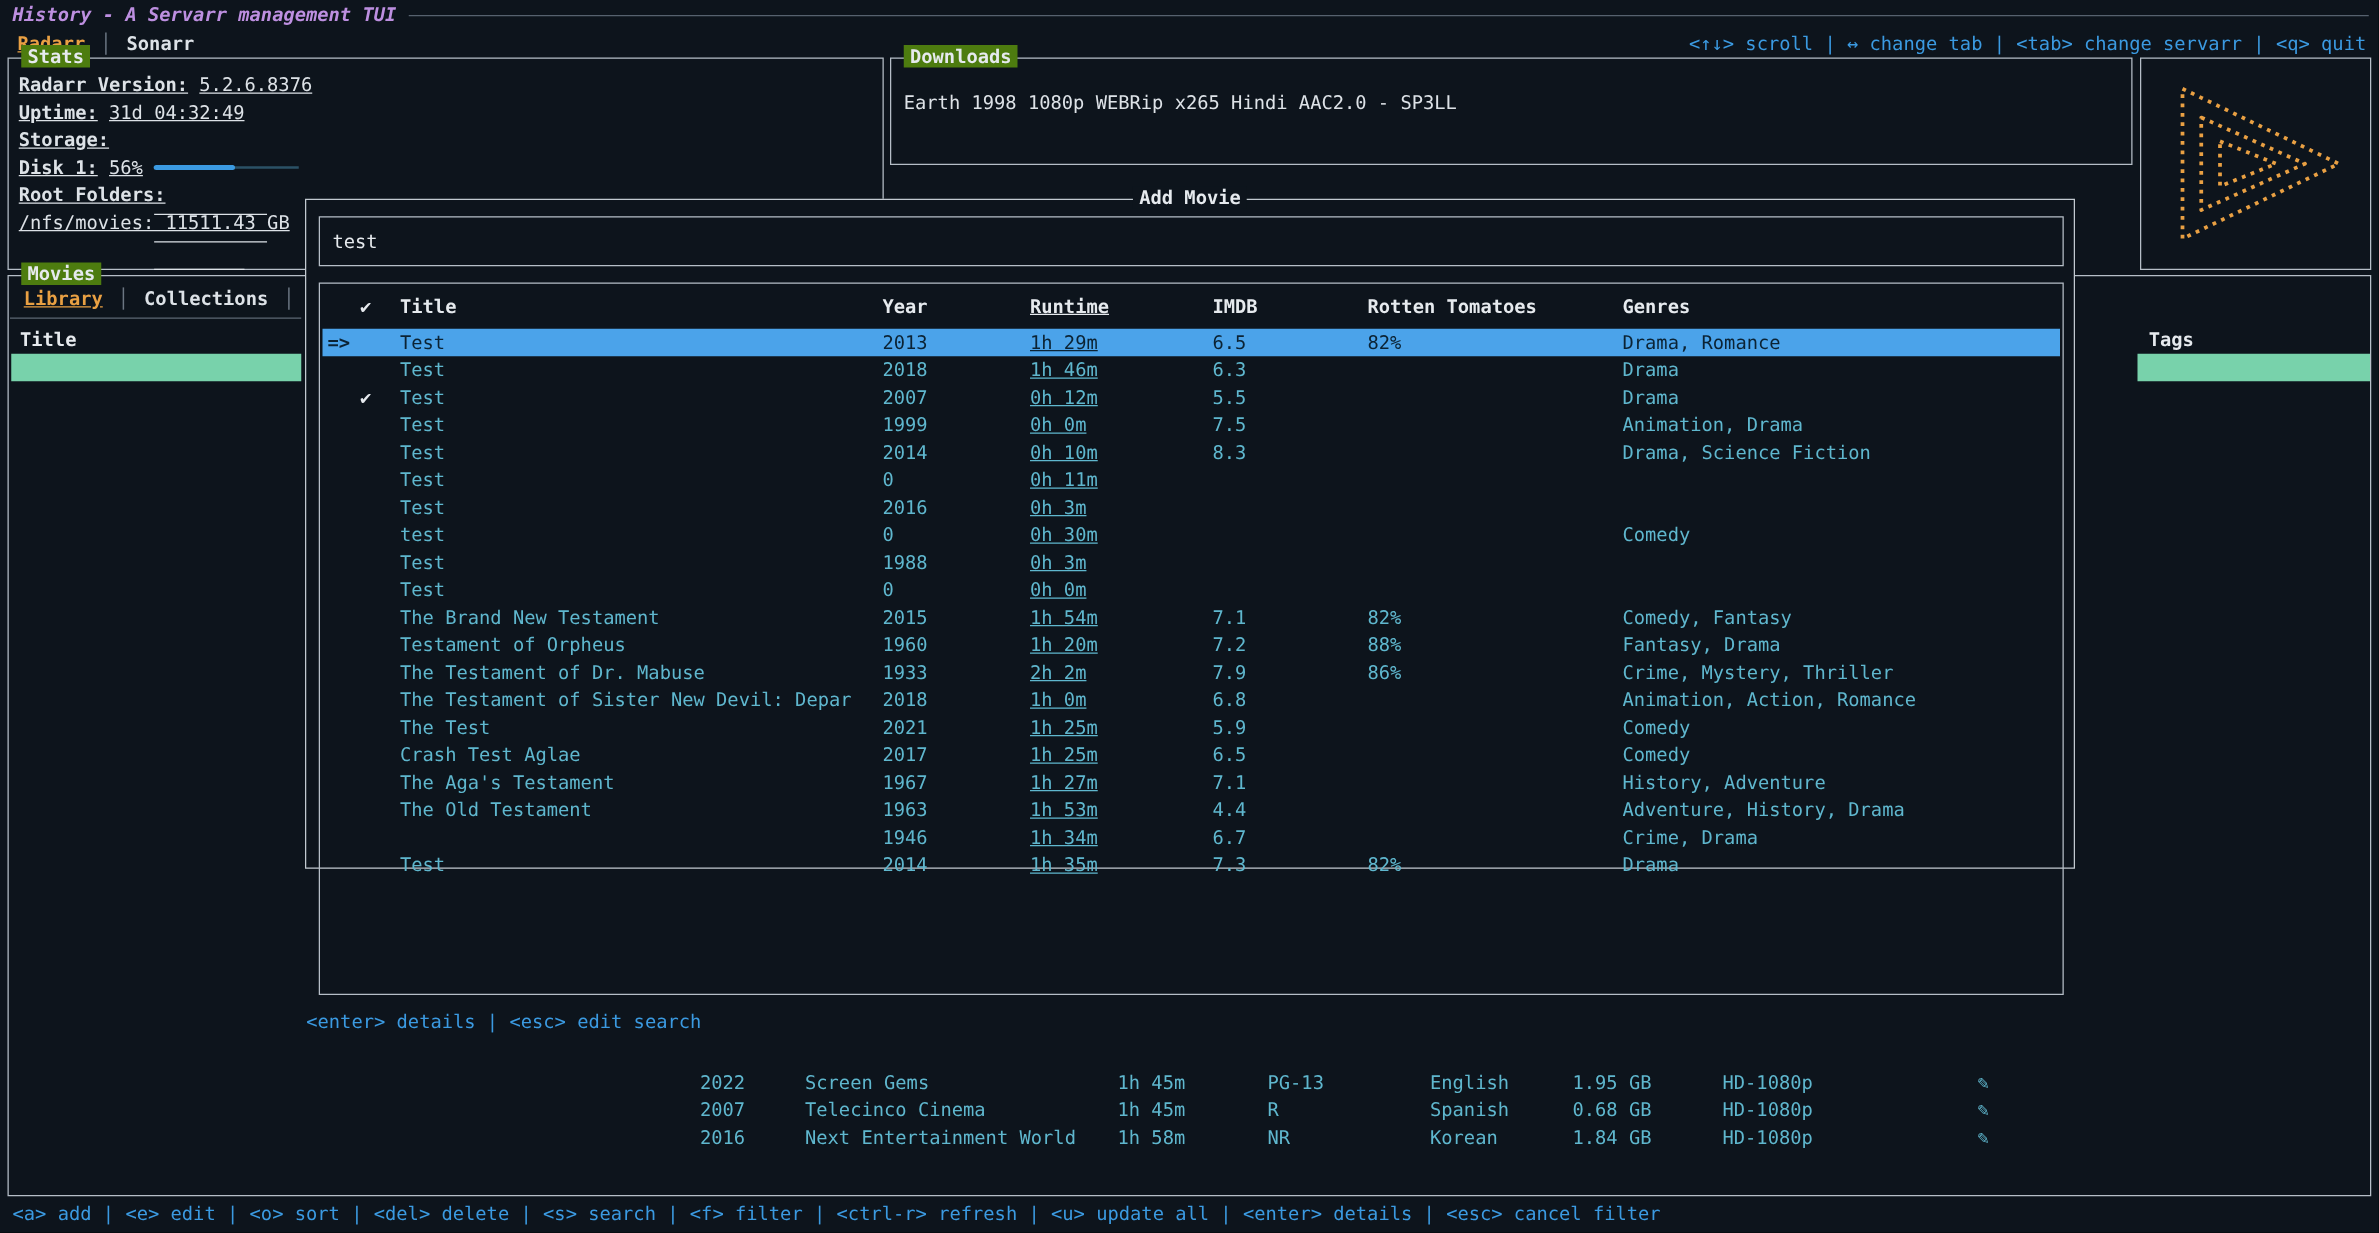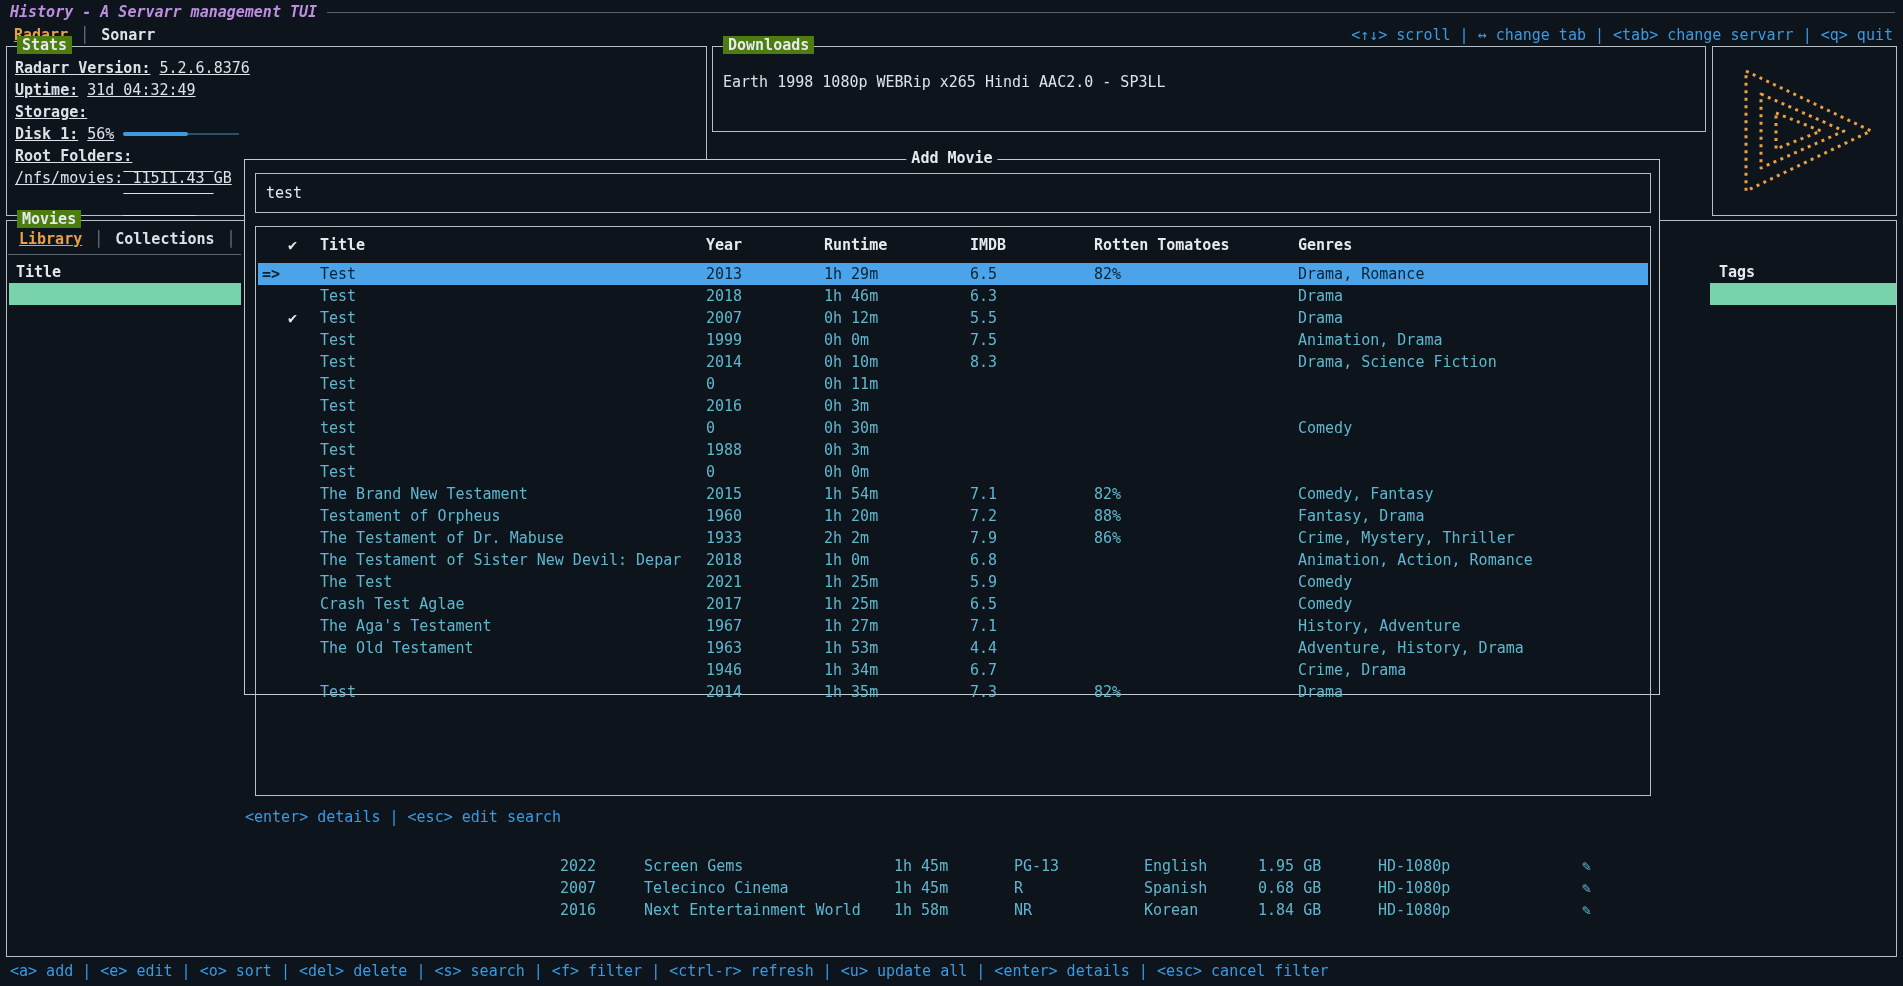--- a/index.html
+++ b/index.html
@@ -72,21 +72,21 @@
   .popup .panel-title { background:#0d141c; }
   .search-box { position:absolute; left:10px; top:13px; width:1396px; height:40px; border:1px solid #b6bec7; line-height:38px; padding-left:10px; color:#e6eaee; white-space:pre; }
   .results-box { position:absolute; left:10px; top:66px; width:1396px; height:570px; border:1px solid #b6bec7; }
   .results-header { position:absolute; left:2px; right:2px; top:6px; height:24px; line-height:24px; font-weight:bold; color:#e6eaee; }
   .rcell { position:absolute; top:0; height:22px; line-height:22px; white-space:pre; overflow:hidden; }
   .results-header .rcell { height:24px; line-height:24px; }
   .rc-marker { left:4px; width:26px; font-weight:bold; }
   .rc-check  { left:30px; width:30px; color:#e6eaee; }
   .rc-title  { left:62px; width:384px; }
   .rc-year   { left:448px; width:112px; }
-  .rc-runtime{ left:566px; width:142px; }
+  .rc-runtime{ left:566px; width:142px;text-decoration:underline; }
   .rc-imdb   { left:712px; width:120px; }
   .rc-rt     { left:836px; width:200px; }
   .rc-genres { left:1040px; width:350px; }
   .result-row { position:absolute; left:2px; right:2px; height:22px; color:#5fb7ce; }
   .result-row.selected { background:#4ba3ea; }
   .result-row.selected .rcell { color:#0b2334; }
   .popup-hints { position:absolute; left:0; right:0; top:646px; height:22px; line-height:22px; text-align:left; color:#3b9ae1; white-space:pre; }
 
   
   .bottom-hints { position:absolute; left:10px; top:960px; height:22px; line-height:22px; color:#3b9ae1; white-space:pre; }

